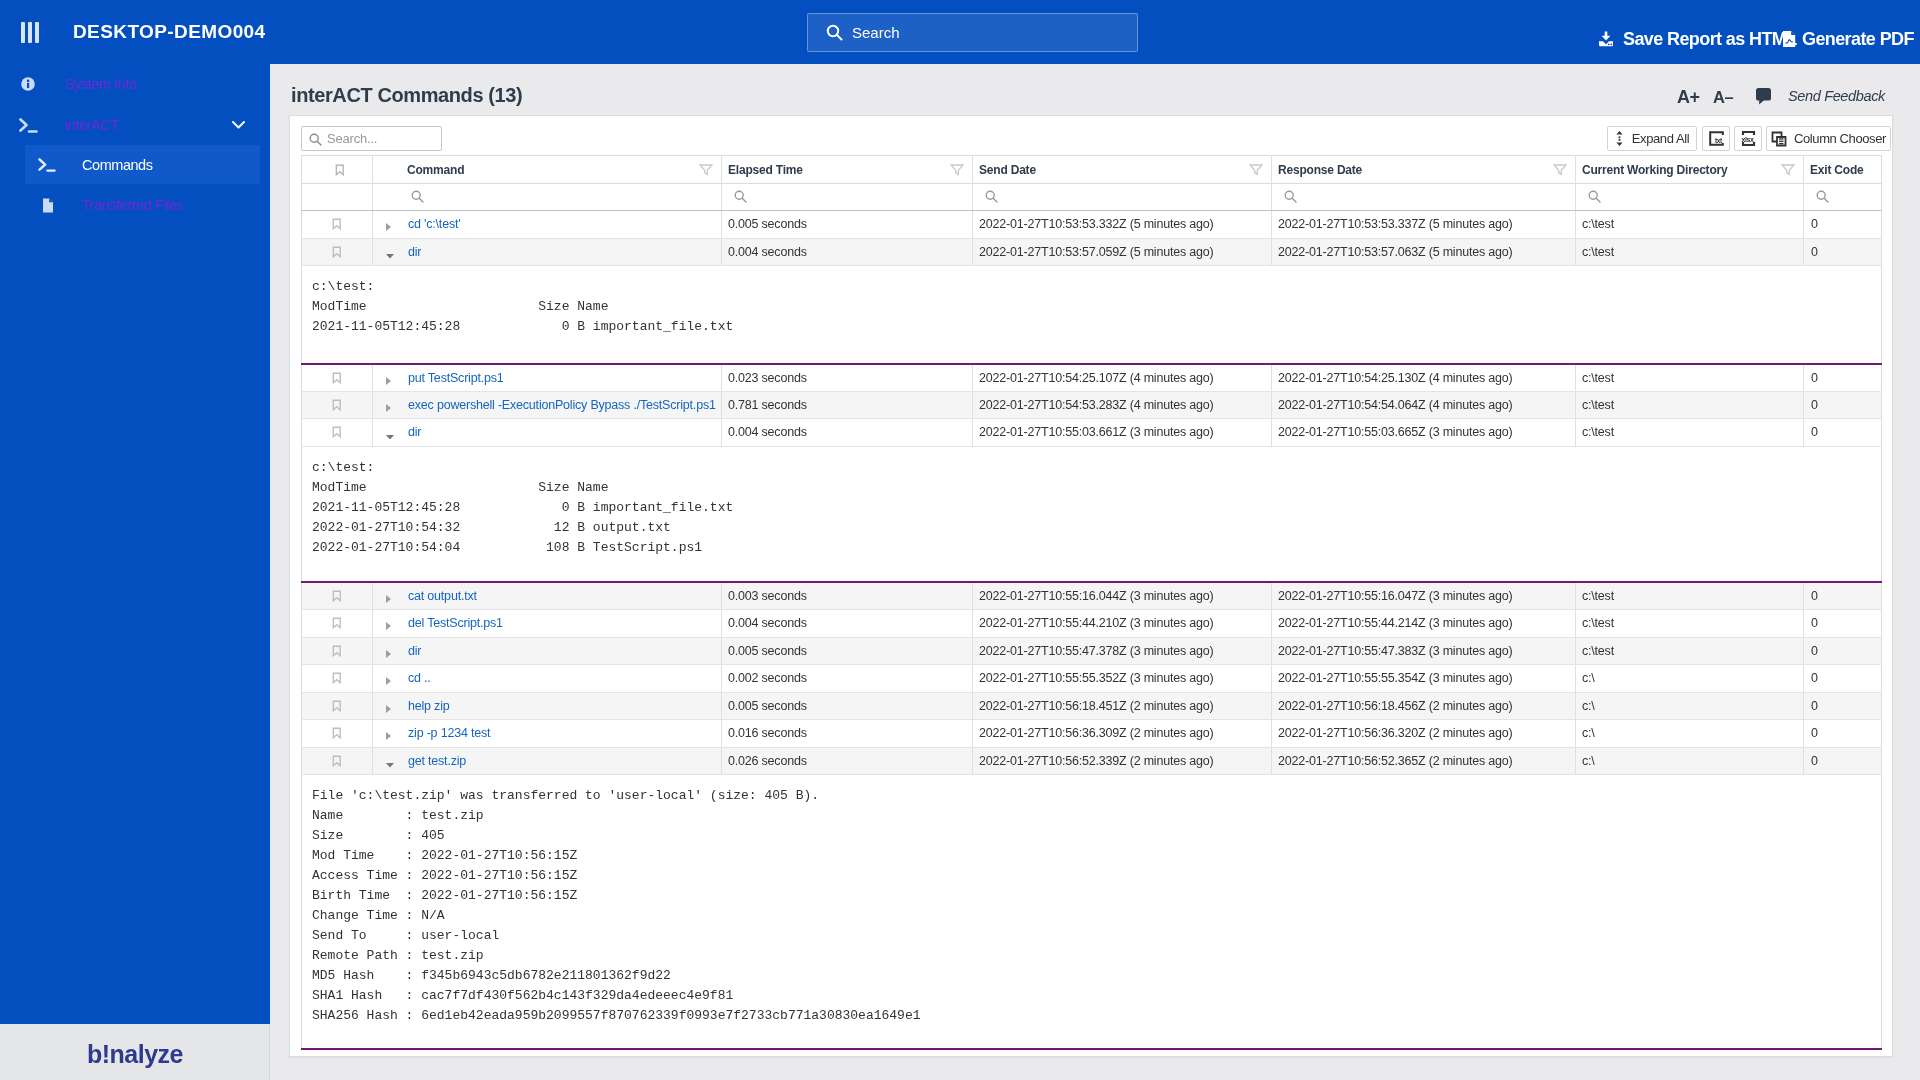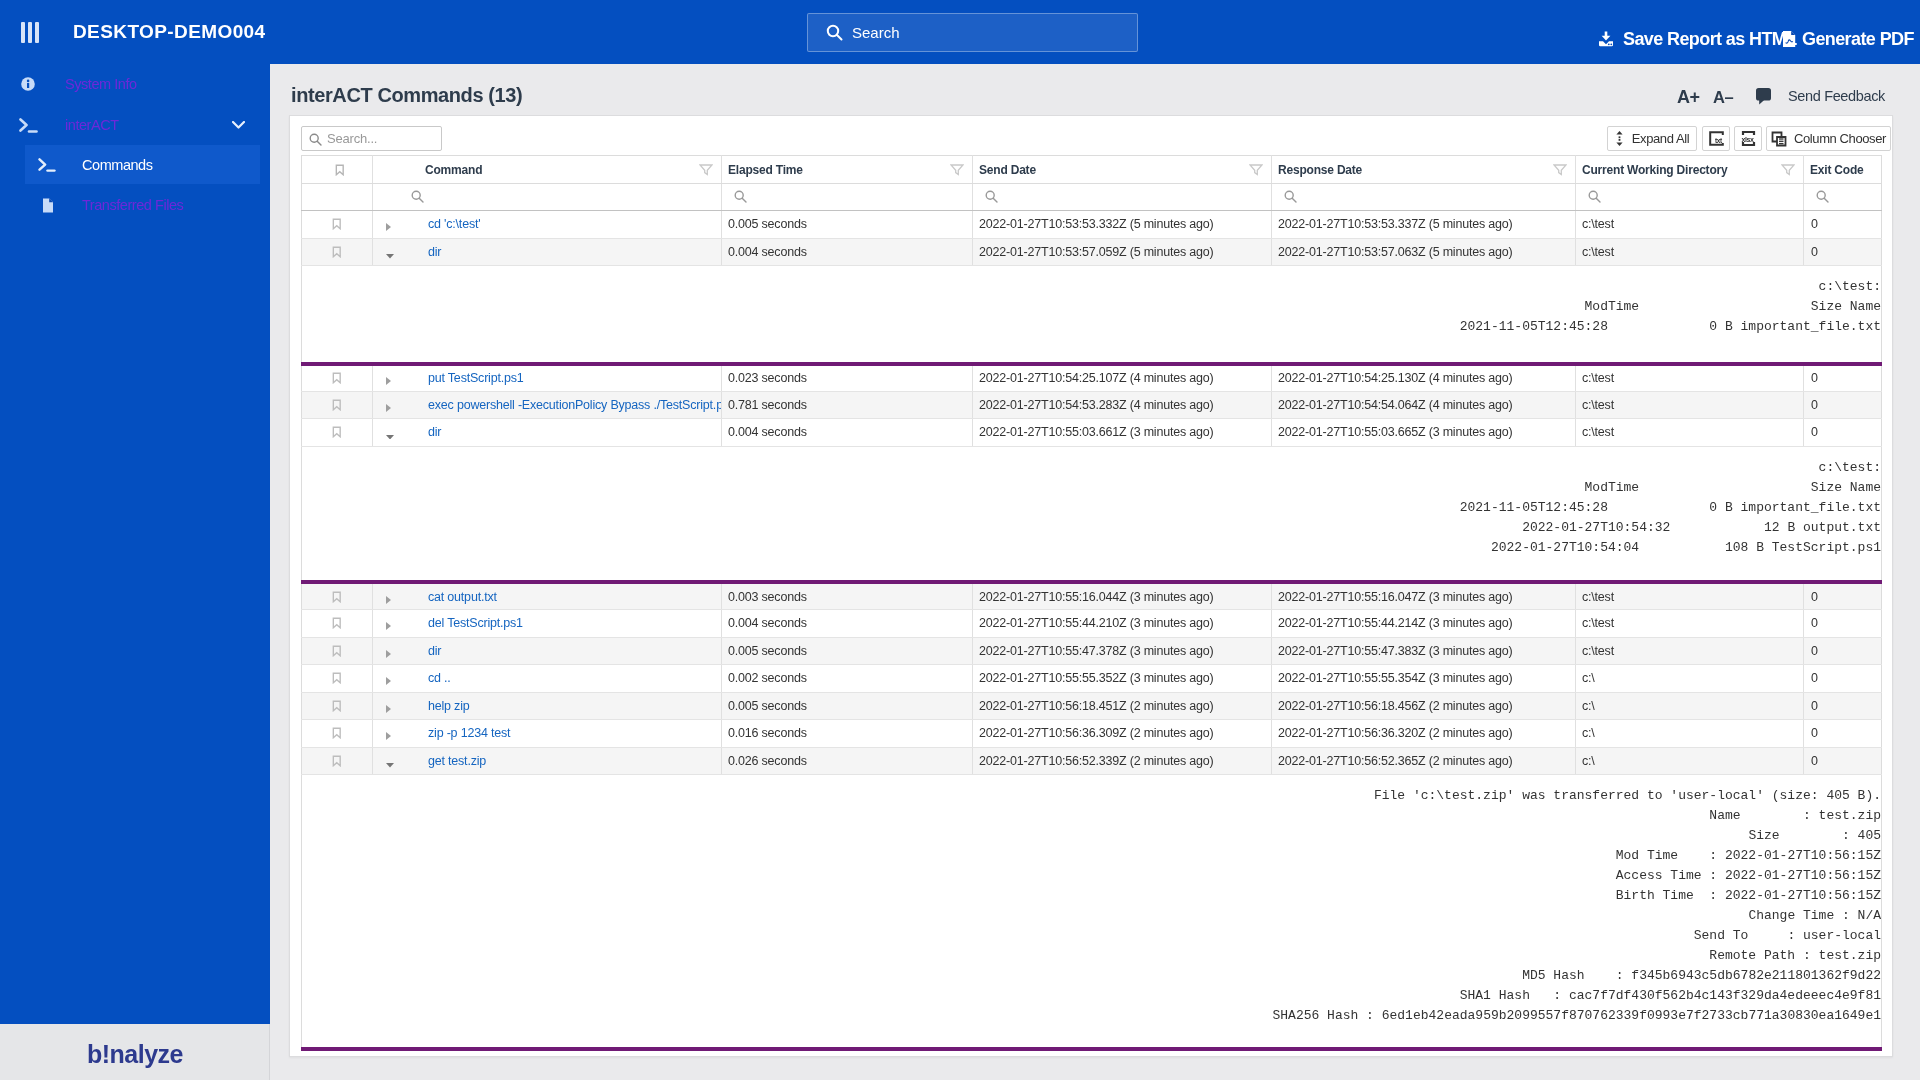--- a/index.html
+++ b/index.html
@@ -46,23 +46,23 @@
     padding:0 0 0 6px; overflow:hidden; white-space:nowrap; }
   #grid th:first-child, #grid td:first-child { border-left:none; }
   #grid tr.hd { height:28px; }
   #grid tr.hd th { border-bottom:1px solid #DCDCDC; font-weight:bold; font-size:12px;
     letter-spacing:-0.2px; color:#2E3C4C; position:relative; }
   #grid tr.sr { height:27px; }
   #grid tr.sr td { border-bottom:1px solid #C2C2C2; }
   #grid tr.r { height:27.5px; }
   #grid tr.r td { border-bottom:1px solid #E4E4E4; }
   #grid tr.alt td { background:#F5F5F5; }
-  #grid tr.xp td { border-bottom:4px solid #701a75; border-left:none;text-align:right; }
+  #grid tr.xp td { border-bottom:2px solid #701a75; border-left:none; }
   #grid td.bm { text-align:center; padding:0; }
-  #grid .cmd { position:relative; padding-left:55px; }
+  #grid .cmd { position:relative; padding-left:35px; }
   #grid .cmd .ar { position:absolute; left:13px; top:50%; margin-top:-4px; }
   #grid a { color:#1565C0; text-decoration:none; }
   #grid pre { font-family:"Liberation Mono", monospace; font-size:13px; line-height:20px;
     color:#333; padding:11px 0 0 10px; letter-spacing:0; }
   .fun { position:absolute; right:8px; top:50%; margin-top:-6px; }
   .mg2 { vertical-align:-2px; margin-right:7px; }
 </style>
 </head>
 <body>
 
@@ -137,21 +137,21 @@
 <div id="sidefoot" class="abs"></div>
 <div id="logo" class="abs">b!nalyze</div>
 
 <div id="h1" class="abs">interACT Commands (13)</div>
 <div class="hctl abs" style="left:1677px; top:87px; font-size:18px; letter-spacing:-0.5px;">A+</div>
 <div class="hctl abs" style="left:1713px; top:88px; font-size:16.5px; letter-spacing:-0.5px;">A–</div>
 <svg class="abs" style="left:1756px; top:88px;" width="15" height="17" viewBox="0 0 15 17">
   <rect x="0" y="0" width="15" height="12.5" rx="2.6" fill="#2E3C4C"></rect>
   <path d="M3.2 12 h5 l-5 4.6 z" fill="#2E3C4C"></path>
 </svg>
-<div class="abs" style="left:1788px; top:88px; font-size:14.5px; letter-spacing:-0.35px; color:#2E3C4C;">Send Feedback</div>
+<div class="abs" style="left:1788px; top:88px; font-size:14.5px; letter-spacing:-0.35px; color:#2E3C4C;font-style:italic;">Send Feedback</div>
 
 <div id="card" class="abs">
   <div id="gsearch" class="abs">
     <svg width="13" height="13" viewBox="0 0 13 13">
         <circle cx="5.2" cy="5.2" r="4" fill="none" stroke="#8A8A8A" stroke-width="1.4"></circle>
         <line x1="8.2" y1="8.2" x2="12" y2="12" stroke="#8A8A8A" stroke-width="1.4" stroke-linecap="round"></line>
       </svg>
     <span>Search...</span>
   </div>
   <div class="gbtn abs" style="left:1317px; width:90px;">
@@ -195,21 +195,21 @@
       <col style="width:299px">
         <col style="width:304px">
         <col style="width:228px">
         <col style="width:78px">
     </colgroup>
     <tbody>
         <tr class="hd">
       <th style="text-align:center;"><svg width="9.5" height="12" viewBox="0 0 11 14" style="vertical-align:-2px;">
               <path d="M1.5 1.5 h8 v11 l-4 -3.6 -4 3.6 z" fill="none" stroke="#B5B5B5" stroke-width="1.6"></path>
             </svg></th>
-      <th style="padding-left:52px;">Command<svg class="fun" width="14" height="12" viewBox="0 0 14 12">
+      <th style="padding-left:34px;">Command<svg class="fun" width="14" height="12" viewBox="0 0 14 12">
               <path d="M1 1 h12 l-4.7 5.2 v4.3 l-2.6 -1.9 v-2.4 z" fill="none" stroke="#C9C9C9" stroke-width="1.3"></path>
             </svg></th>
       <th>Elapsed Time<svg class="fun" width="14" height="12" viewBox="0 0 14 12">
               <path d="M1 1 h12 l-4.7 5.2 v4.3 l-2.6 -1.9 v-2.4 z" fill="none" stroke="#C9C9C9" stroke-width="1.3"></path>
             </svg></th>
       <th>Send Date<svg class="fun" width="14" height="12" viewBox="0 0 14 12">
               <path d="M1 1 h12 l-4.7 5.2 v4.3 l-2.6 -1.9 v-2.4 z" fill="none" stroke="#C9C9C9" stroke-width="1.3"></path>
             </svg></th>
       <th>Response Date<svg class="fun" width="14" height="12" viewBox="0 0 14 12">
               <path d="M1 1 h12 l-4.7 5.2 v4.3 l-2.6 -1.9 v-2.4 z" fill="none" stroke="#C9C9C9" stroke-width="1.3"></path>

